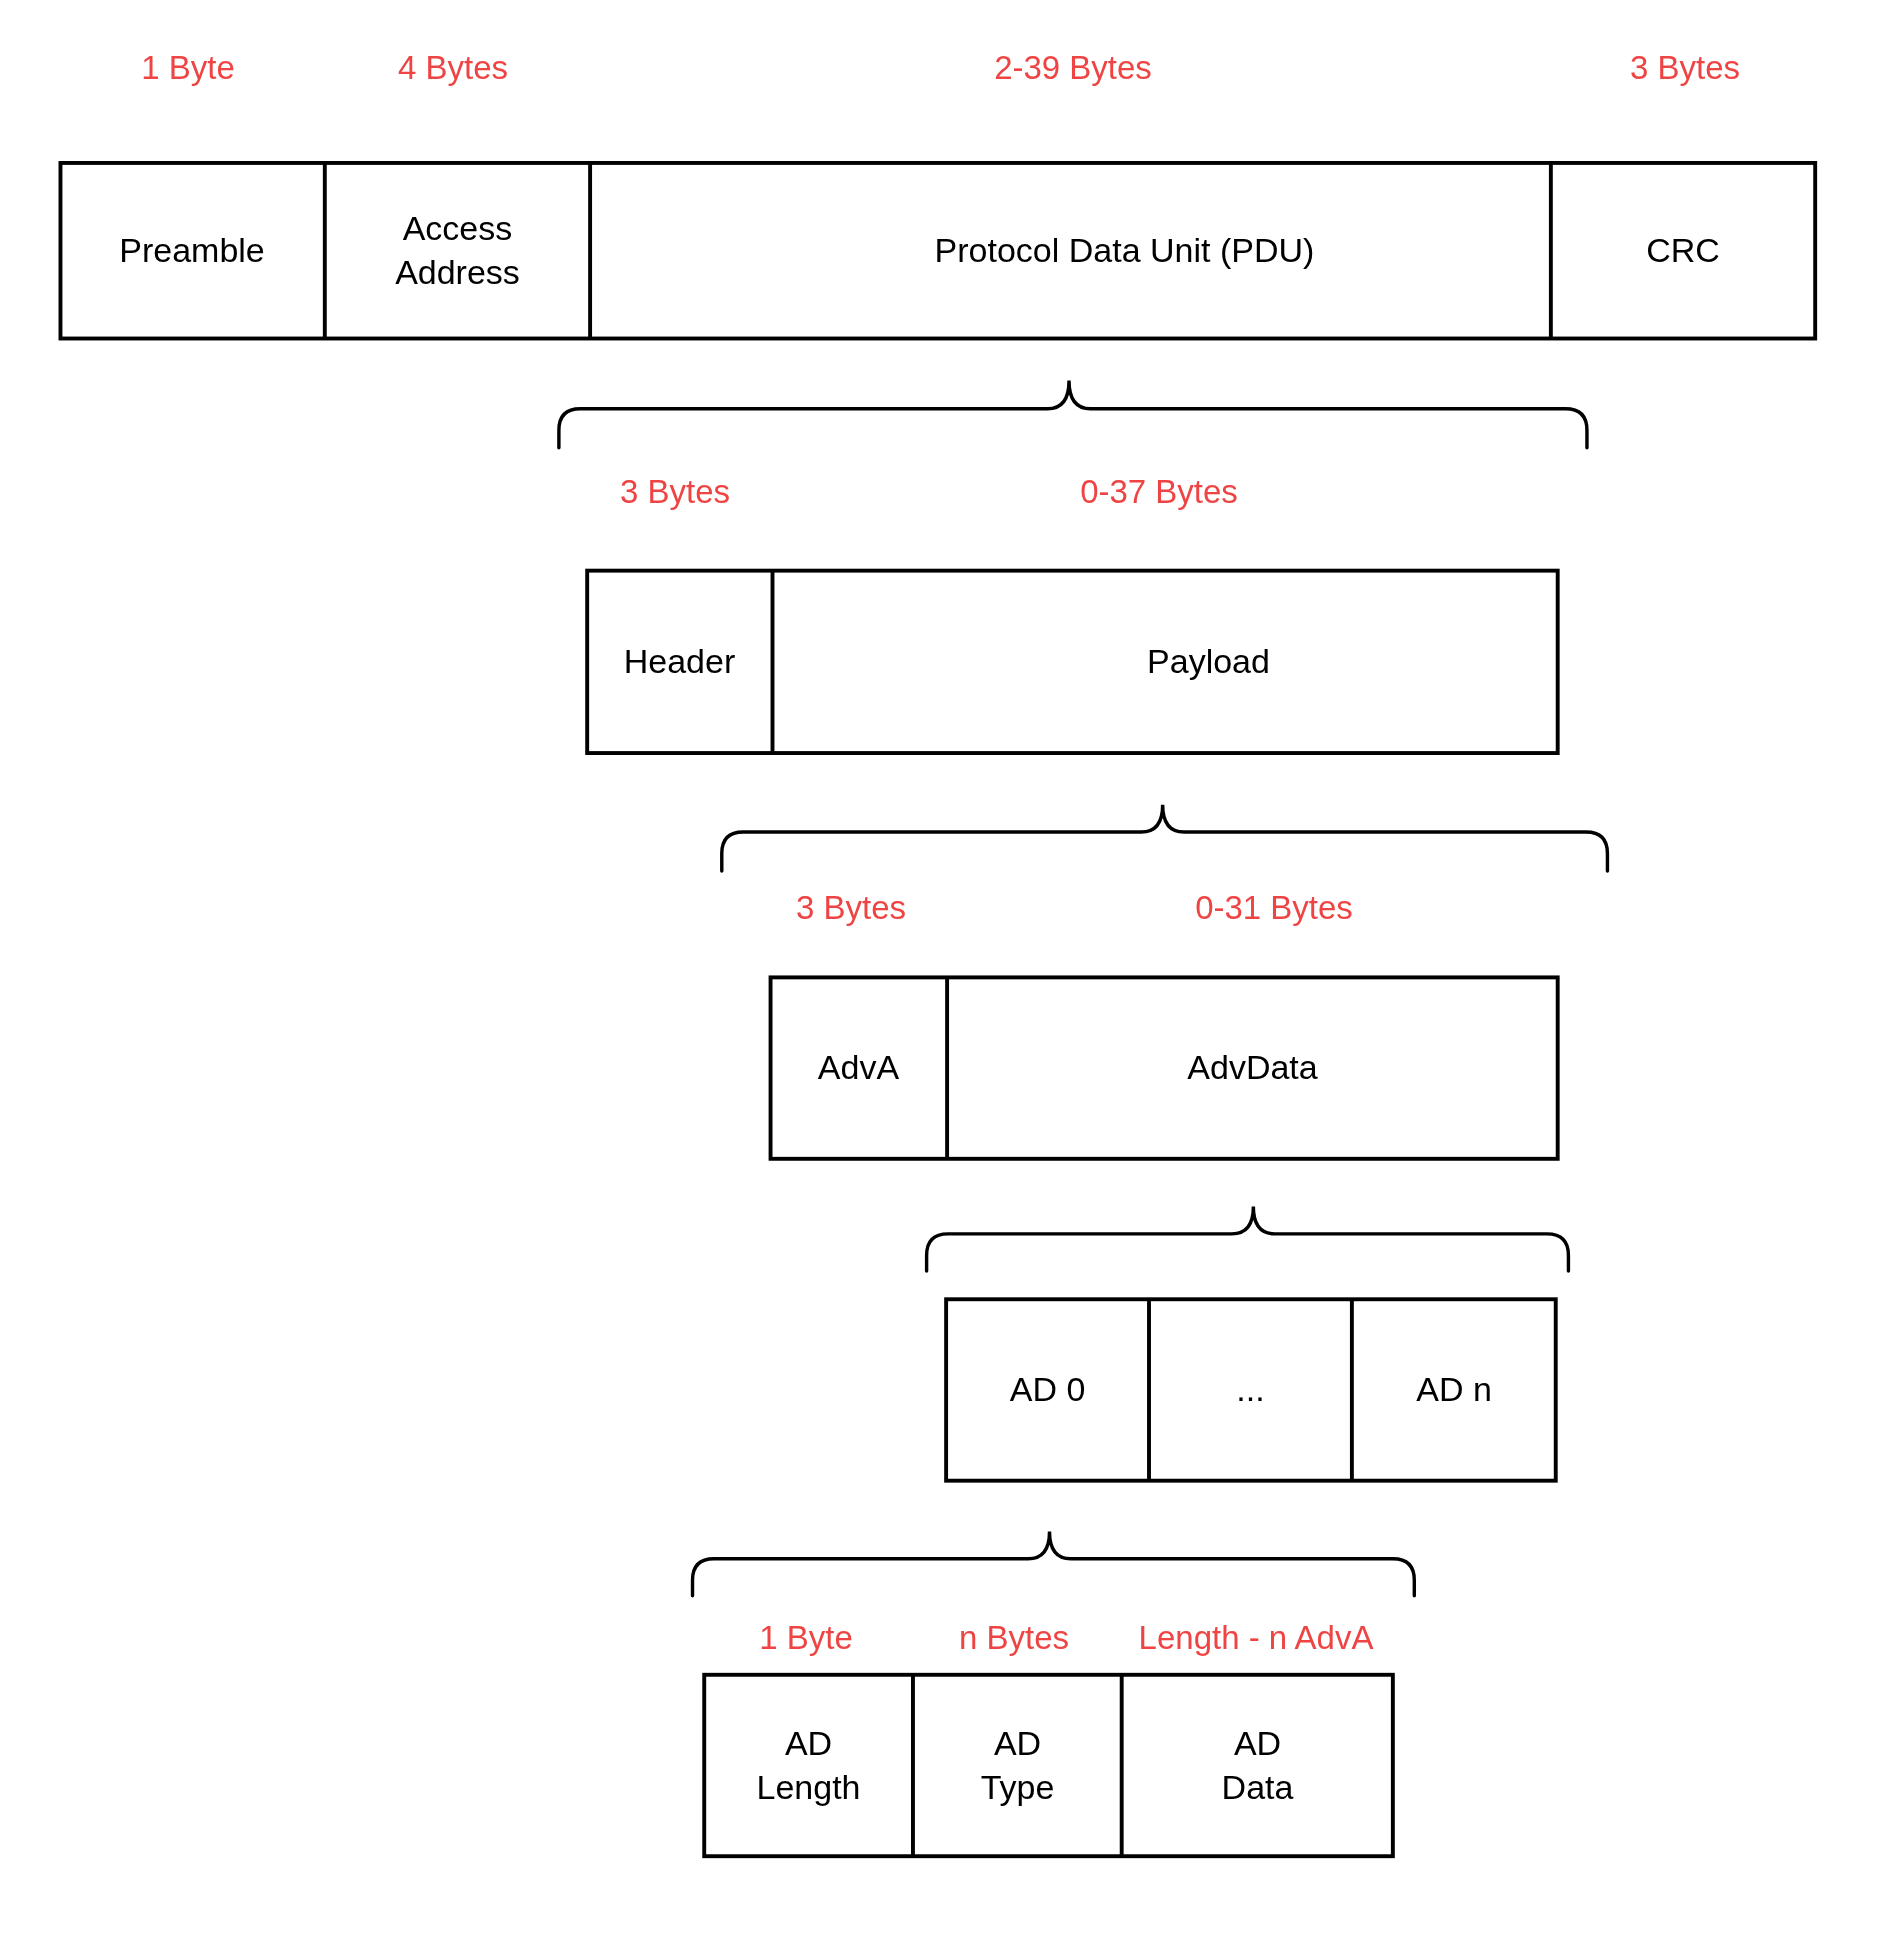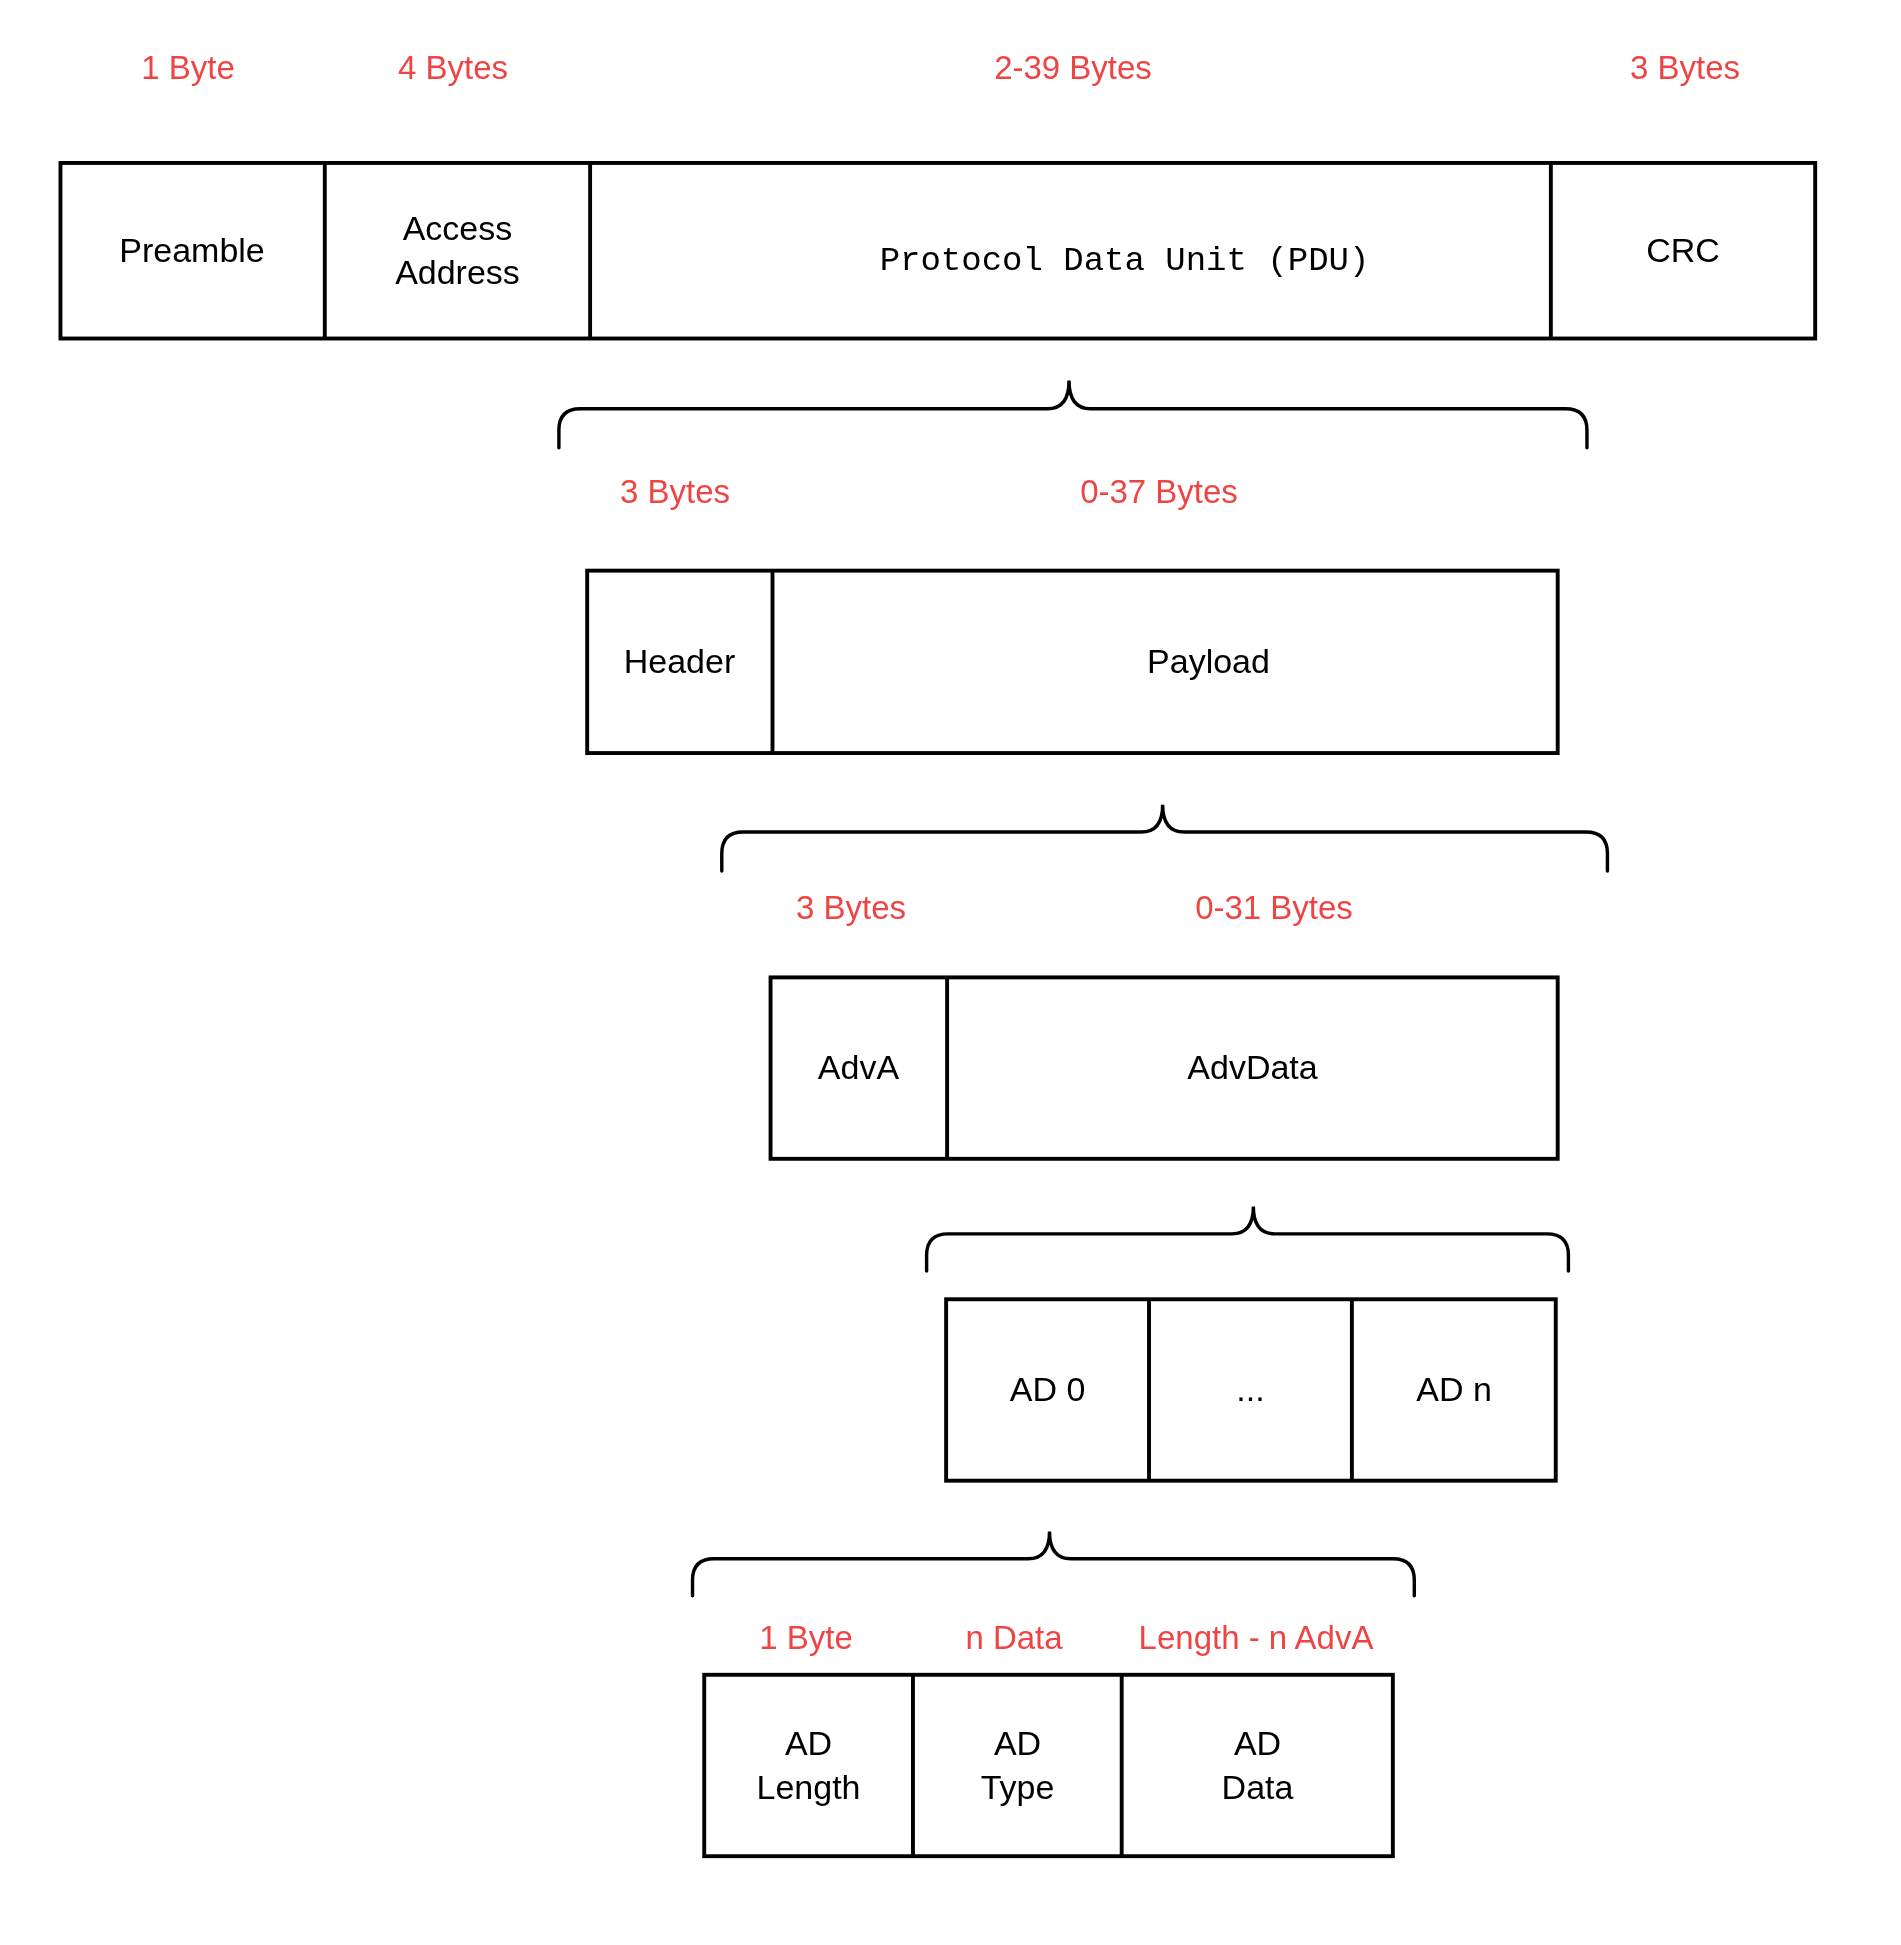--- a/index.html
+++ b/index.html
@@ -90,21 +90,21 @@
       </g>
       <path d="M 573 459 L 573 441 Q 573 419 595 419 L 1074 419 Q 1096 419 1096 390 Q 1096 419 1118 419 L 1605 419 Q 1627 419 1627 441 L 1627 459" class="brace-path"></path>
       <path d="M 740 893 L 740 875 Q 740 853 762 853 L 1170 853 Q 1192 853 1192 825 Q 1192 853 1214 853 L 1626 853 Q 1648 853 1648 875 L 1648 893" class="brace-path"></path>
       <path d="M 950 1303 L 950 1287 Q 950 1265 972 1265 L 1263 1265 Q 1285 1265 1285 1237 Q 1285 1265 1307 1265 L 1586 1265 Q 1608 1265 1608 1287 L 1608 1303" class="brace-path"></path>
       <path d="M 710 1636 L 710 1620 Q 710 1598 732 1598 L 1054 1598 Q 1076 1598 1076 1570 Q 1076 1598 1098 1598 L 1428 1598 Q 1450 1598 1450 1620 L 1450 1636" class="brace-path"></path>
     </svg>
   <div id="text-layer">
       <div class="cell-label" style="left: 60px; top: 163px; width: 264px; height: 176px;">Preamble</div>
       <div class="cell-label" style="left: 325px; top: 163px; width: 265px; height: 176px;">Access
 Address</div>
-      <div class="cell-label" style="left: 590px; top: 174px; width: 1069px; height: 176px; font-family: Liberation Mono, monospace;">Protocol Data Unit (PDU)</div>
+      <div class="cell-label" style="left: 590px; top: 163px; width: 1069px; height: 176px;">Protocol Data Unit (PDU)</div>
       <div class="cell-label" style="left: 1551px; top: 163px; width: 264px; height: 176px;">CRC</div>
       <div class="size-label" style="left: 188px; top: 49px;">1 Byte</div>
       <div class="size-label" style="left: 453px; top: 49px;">4 Bytes</div>
       <div class="size-label" style="left: 1073px; top: 49px;">2-39 Bytes</div>
       <div class="size-label" style="left: 1685px; top: 49px;">3 Bytes</div>
       <div class="cell-label" style="left: 587px; top: 571px; width: 185px; height: 182px;">Header</div>
       <div class="cell-label" style="left: 772px; top: 571px; width: 785px; height: 182px; padding-left: 44px;">Payload</div>
       <div class="size-label" style="left: 675px; top: 473px;">3 Bytes</div>
       <div class="size-label" style="left: 1159px; top: 473px;">0-37 Bytes</div>
       <div class="cell-label" style="left: 770px; top: 977px; width: 177px; height: 181px;">AdvA</div>
@@ -114,17 +114,17 @@
       <div class="cell-label" style="left: 946px; top: 1299px; width: 203px; height: 181px;">AD 0</div>
       <div class="cell-label" style="left: 1149px; top: 1299px; width: 203px; height: 181px;">...</div>
       <div class="cell-label" style="left: 1352px; top: 1299px; width: 204px; height: 181px;">AD n</div>
       <div class="cell-label" style="left: 704px; top: 1675px; width: 209px; height: 181px;">AD
 Length</div>
       <div class="cell-label" style="left: 913px; top: 1675px; width: 209px; height: 181px;">AD
 Type</div>
       <div class="cell-label" style="left: 1122px; top: 1675px; width: 271px; height: 181px;">AD
 Data</div>
       <div class="size-label" style="left: 806px; top: 1619px;">1 Byte</div>
-      <div class="size-label" style="left: 1014px; top: 1619px;">n Data</div>
+      <div class="size-label" style="left: 1014px; top: 1619px;">n Bytes</div>
       <div class="size-label" style="left: 1256px; top: 1619px;">Length - n AdvA</div>
     </div>
 </div>
 
 
 </body></html>

